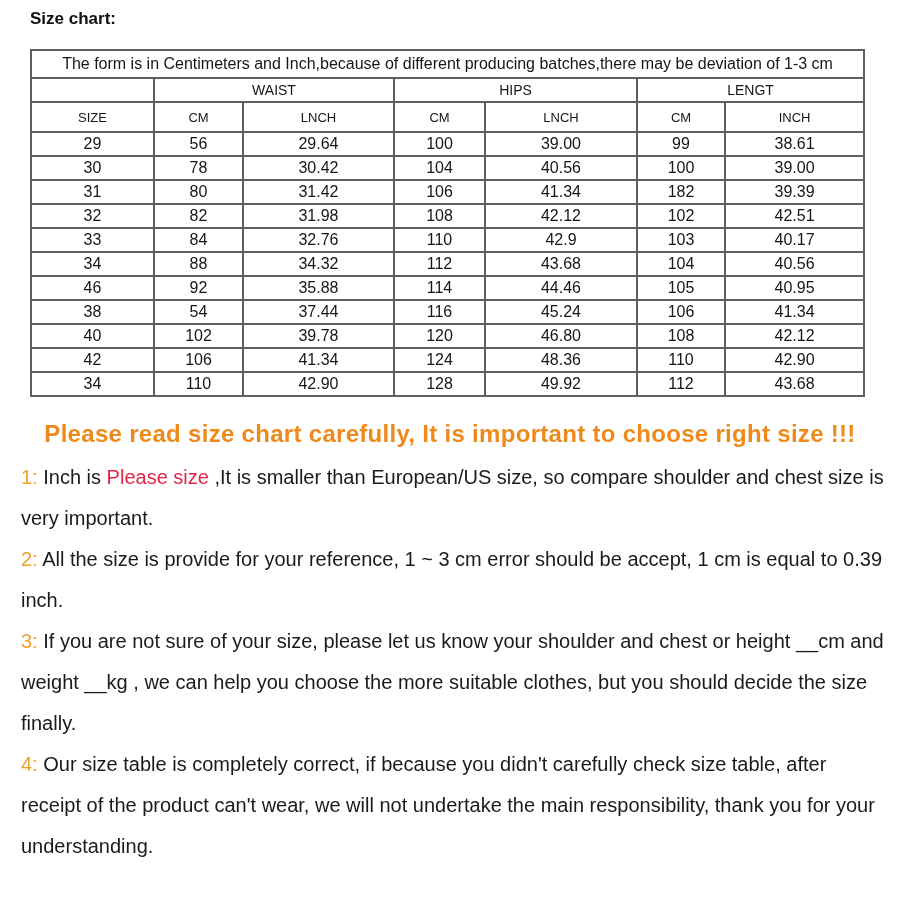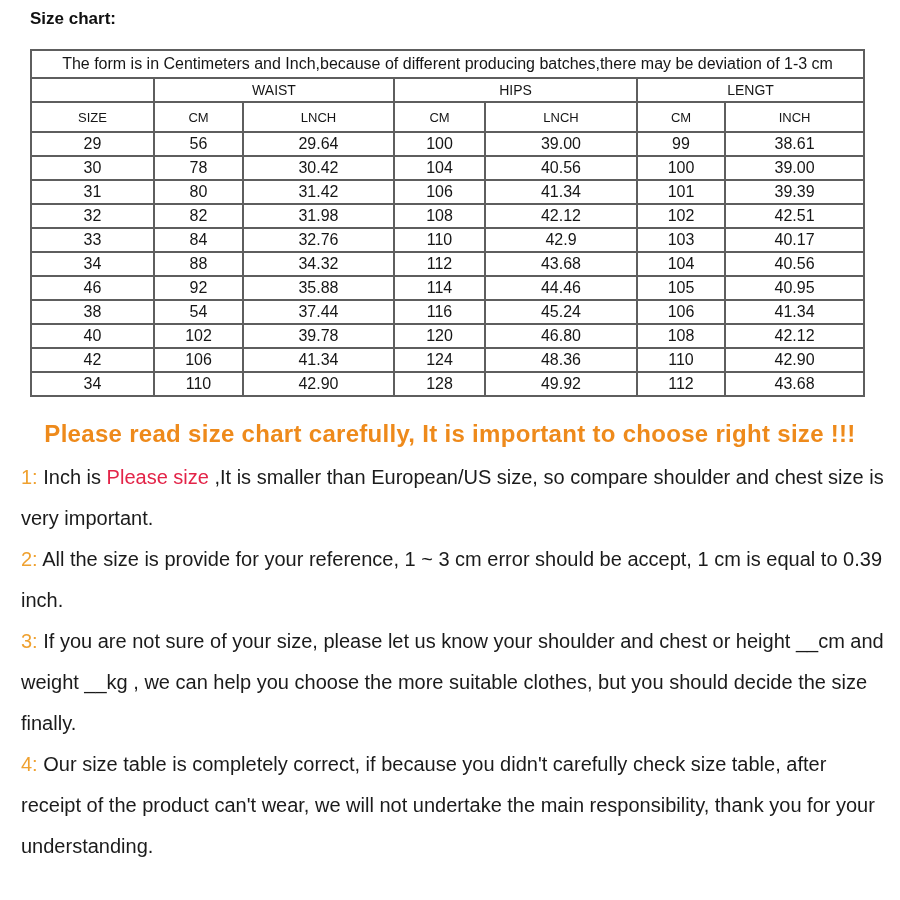--- a/index.html
+++ b/index.html
@@ -100,21 +100,21 @@
           <td>40.56</td>
           <td>100</td>
           <td>39.00</td>
         </tr>
         <tr>
           <td>31</td>
           <td>80</td>
           <td>31.42</td>
           <td>106</td>
           <td>41.34</td>
-          <td>101</td>
+          <td>182</td>
           <td>39.39</td>
         </tr>
         <tr>
           <td>32</td>
           <td>82</td>
           <td>31.98</td>
           <td>108</td>
           <td>42.12</td>
           <td>102</td>
           <td>42.51</td>

